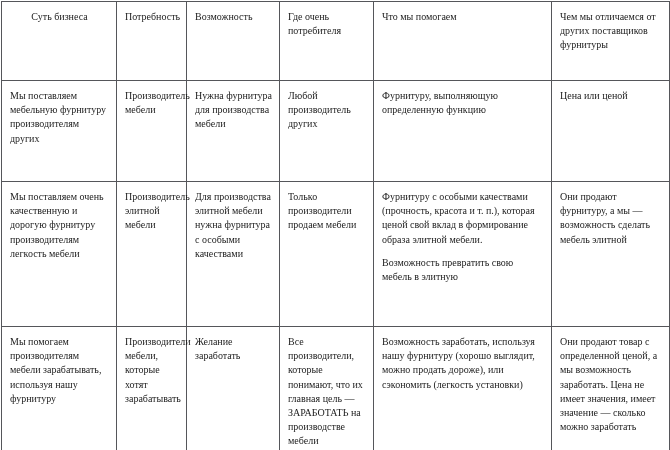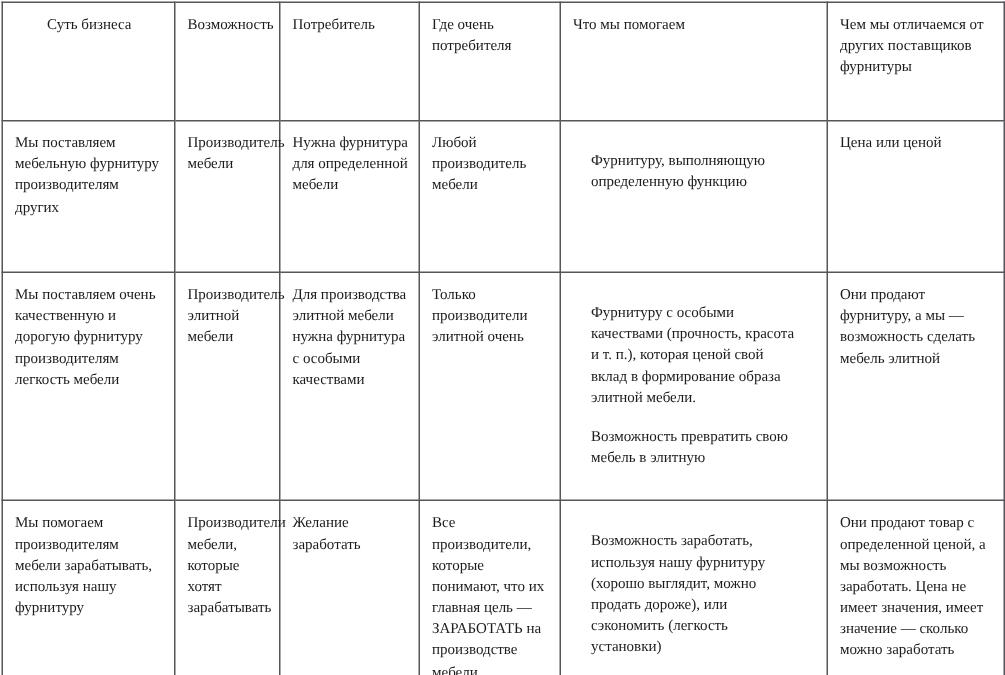--- a/index.html
+++ b/index.html
@@ -56,21 +56,21 @@
   col.c2 { width: 93px; }
   col.c3 { width: 94px; }
   col.c4 { width: 178px; }
   col.c5 { width: 118px; }
 
   tr.r1 td { height: 84px; }
   tr.r2 td { height: 128px; }
   tr.r3 td { height: 140px; }
 
   td p {
-    margin: 12px;
+    margin: 0;
   }
   td p + p {
     margin-top: 9px;
     font-family: Liberation Serif, serif;
   }
 </style>
 </head>
 <body>
 
 <div class="table-wrap">
@@ -79,43 +79,43 @@
       <col class="c0">
         <col class="c1">
         <col class="c2">
         <col class="c3">
         <col class="c4">
         <col class="c5">
     </colgroup>
     <thead>
       <tr>
         <th class="h-left">Суть бизнеса</th>
+        <th>Потребность</th>
         <th>Возможность</th>
-        <th>Потребитель</th>
         <th>Где очень потребителя</th>
         <th>Что мы помогаем</th>
         <th>Чем мы отличаемся от других поставщиков фурнитуры</th>
       </tr>
     </thead>
     <tbody>
       <tr class="r1">
         <td>Мы поставляем мебельную фурнитуру производителям других</td>
         <td>Производитель мебели</td>
-        <td>Нужна фурнитура для определенной мебели</td>
-        <td>Любой производитель мебели</td>
+        <td>Нужна фурнитура для производства мебели</td>
+        <td>Любой производитель других</td>
         <td>
           <p>Фурнитуру, выполняющую определенную функцию</p>
         </td>
         <td>Цена или ценой</td>
       </tr>
       <tr class="r2">
         <td>Мы поставляем очень качественную и дорогую фурнитуру производителям легкость мебели</td>
         <td>Производитель элитной мебели</td>
         <td>Для производства элитной мебели нужна фурнитура с особыми качествами</td>
-        <td>Только производители элитной очень</td>
+        <td>Только производители продаем мебели</td>
         <td>
           <p>Фурнитуру с особыми качествами (прочность, красота и т. п.), которая ценой свой вклад в формирование образа элитной мебели.</p>
           <p>Возможность превратить свою мебель в элитную</p>
         </td>
         <td>Они продают фурнитуру, а мы — возможность сделать мебель элитной</td>
       </tr>
       <tr class="r3">
         <td>Мы помогаем производителям мебели зарабатывать, используя нашу фурнитуру</td>
         <td>Производители мебели, которые хотят зарабатывать</td>
         <td>Желание заработать</td>

